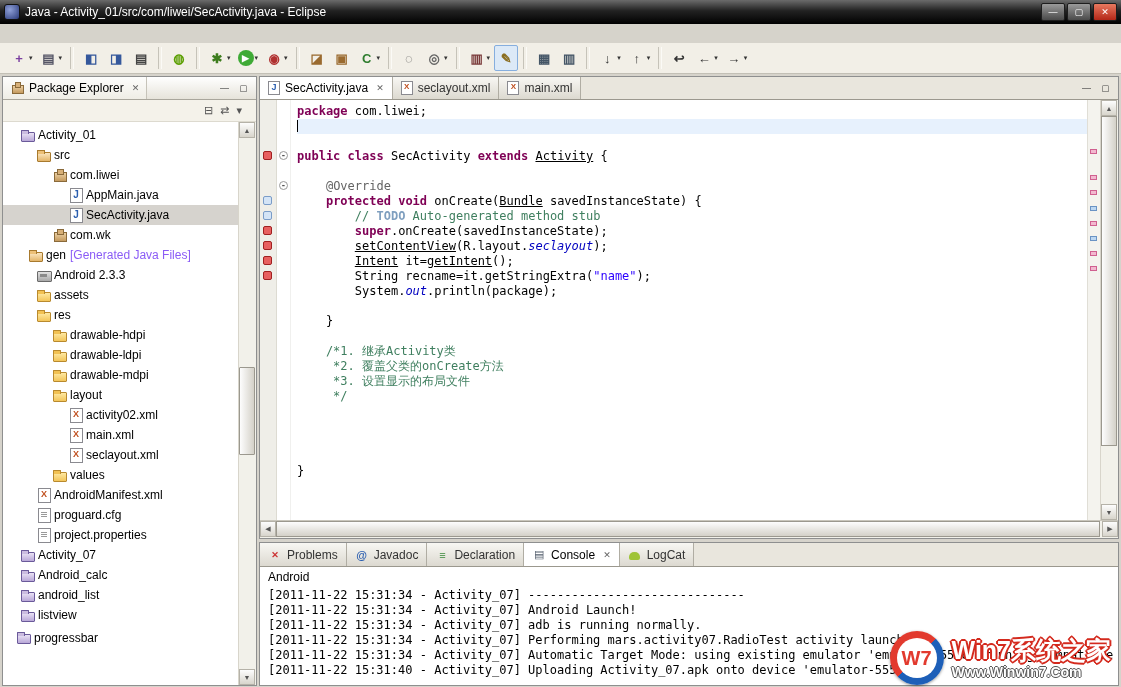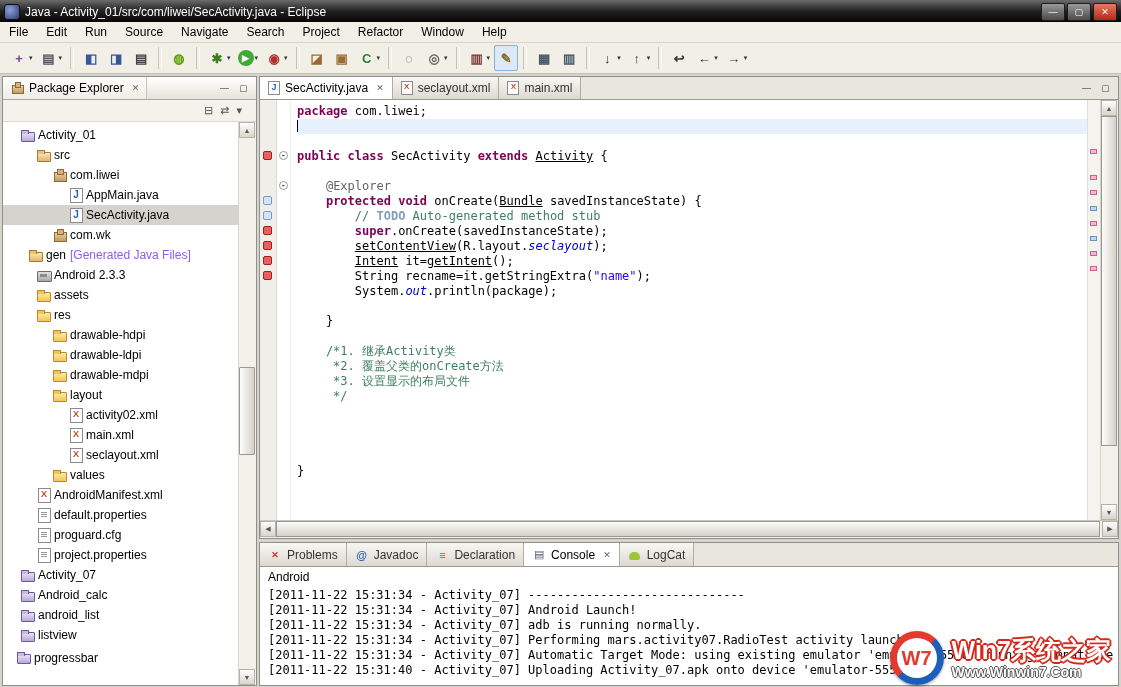--- a/index.html
+++ b/index.html
@@ -137,32 +137,20 @@
   <div class="titlebar">
     <span class="app-icon"></span>
     <span class="title-text">Java - Activity_01/src/com/liwei/SecActivity.java - Eclipse</span>
     <span class="win-btns">
       <span class="win-btn">—</span>
       <span class="win-btn">▢</span>
       <span class="win-btn close">✕</span>
     </span>
   </div>
 
-  <div class="menubar" id="menubar">
-      <div class="menu-item">File</div>
-      <div class="menu-item">Edit</div>
-      <div class="menu-item">Run</div>
-      <div class="menu-item">Source</div>
-      <div class="menu-item">Navigate</div>
-      <div class="menu-item">Search</div>
-      <div class="menu-item">Project</div>
-      <div class="menu-item">Refactor</div>
-      <div class="menu-item">Window</div>
-      <div class="menu-item">Help</div>
-    </div>
   <div class="toolbar" id="toolbar">
       <div class="tb-group">
         <div class="tb-btn">
           <span class="tb-ico" style="color: rgb(123, 63, 160);">+</span>
           <span class="dd">▾</span>
         </div>
         <div class="tb-btn">
           <span class="tb-ico" style="color: rgb(85, 85, 102);">▤</span>
           <span class="dd">▾</span>
         </div>
@@ -376,25 +364,20 @@
           </div>
           <div class="tree-row" style="padding-left: 36px;">
             <span class="tw col"></span>
             <span class="ic ic-folder"></span>
             <span class="tree-label">values</span>
           </div>
           <div class="tree-row" style="padding-left: 20px;">
             <span class="tw none"></span>
             <span class="ic ic-xml"></span>
             <span class="tree-label">AndroidManifest.xml</span>
-          </div>
-          <div class="tree-row" style="padding-left: 20px;">
-            <span class="tw none"></span>
-            <span class="ic ic-file"></span>
-            <span class="tree-label">default.properties</span>
           </div>
           <div class="tree-row" style="padding-left: 20px;">
             <span class="tw none"></span>
             <span class="ic ic-file"></span>
             <span class="tree-label">proguard.cfg</span>
           </div>
           <div class="tree-row" style="padding-left: 20px;">
             <span class="tw none"></span>
             <span class="ic ic-file"></span>
             <span class="tree-label">project.properties</span>
@@ -468,21 +451,21 @@
       <div class="fold-ruler" id="folds">
           <div class="fold" style="top: 51px;">-</div>
           <div class="fold" style="top: 81px;">-</div>
         </div>
       <div class="code" id="code">
           <div class="line"><span class="sk">package</span><span class="sp"> com.liwei;</span></div>
           <div class="line current"><span class="cursor"></span></div>
           <div class="line"></div>
           <div class="line"><span class="sk">public</span><span class="sp"> </span><span class="sk">class</span><span class="sp"> SecActivity </span><span class="sk">extends</span><span class="sp"> </span><span class="su">Activity</span><span class="sp"> {</span></div>
           <div class="line"></div>
-          <div class="line"><span class="sp">    </span><span class="sa">@Explorer</span></div>
+          <div class="line"><span class="sp">    </span><span class="sa">@Override</span></div>
           <div class="line"><span class="sp">    </span><span class="sk">protected</span><span class="sp"> </span><span class="sk">void</span><span class="sp"> onCreate(</span><span class="su">Bundle</span><span class="sp"> savedInstanceState) {</span></div>
           <div class="line"><span class="sc">        // </span><span class="st">TODO</span><span class="sc"> Auto-generated method stub</span></div>
           <div class="line"><span class="sp">        </span><span class="sk">super</span><span class="sp">.onCreate(savedInstanceState);</span></div>
           <div class="line"><span class="sp">        </span><span class="su">setContentView</span><span class="sp">(R.layout.</span><span class="si">seclayout</span><span class="sp">);</span></div>
           <div class="line"><span class="sp">        </span><span class="su">Intent</span><span class="sp"> it=</span><span class="su">getIntent</span><span class="sp">();</span></div>
           <div class="line"><span class="sp">        String recname=it.getStringExtra(</span><span class="ss">"name"</span><span class="sp">);</span></div>
           <div class="line"><span class="sp">        System.</span><span class="si">out</span><span class="sp">.println(package);</span></div>
           <div class="line"></div>
           <div class="line"><span class="sp">    }</span></div>
           <div class="line"></div>

